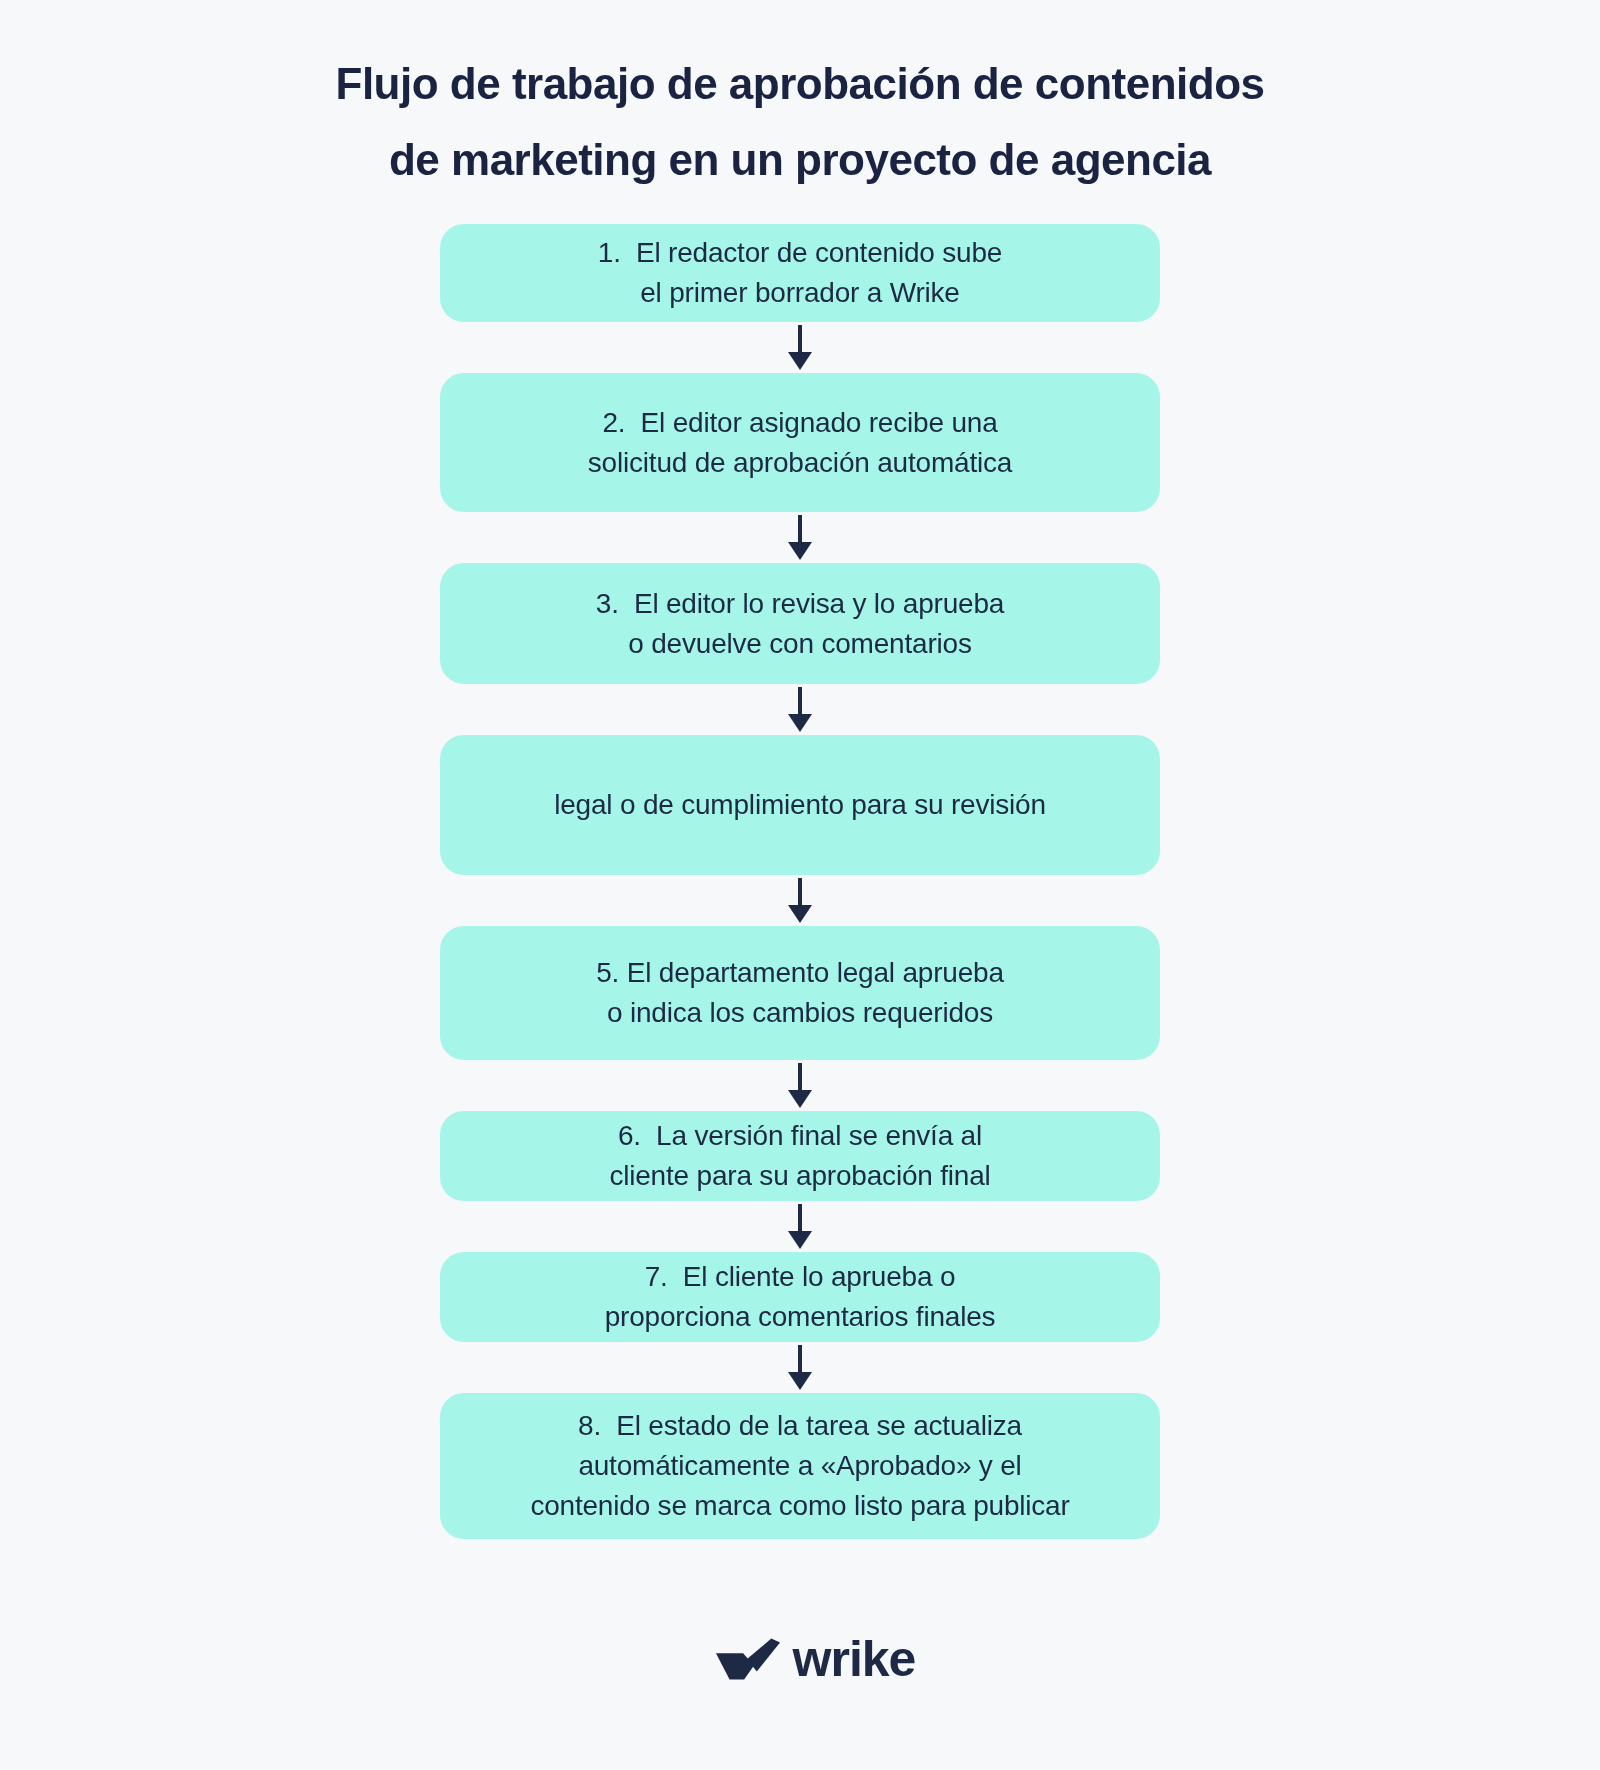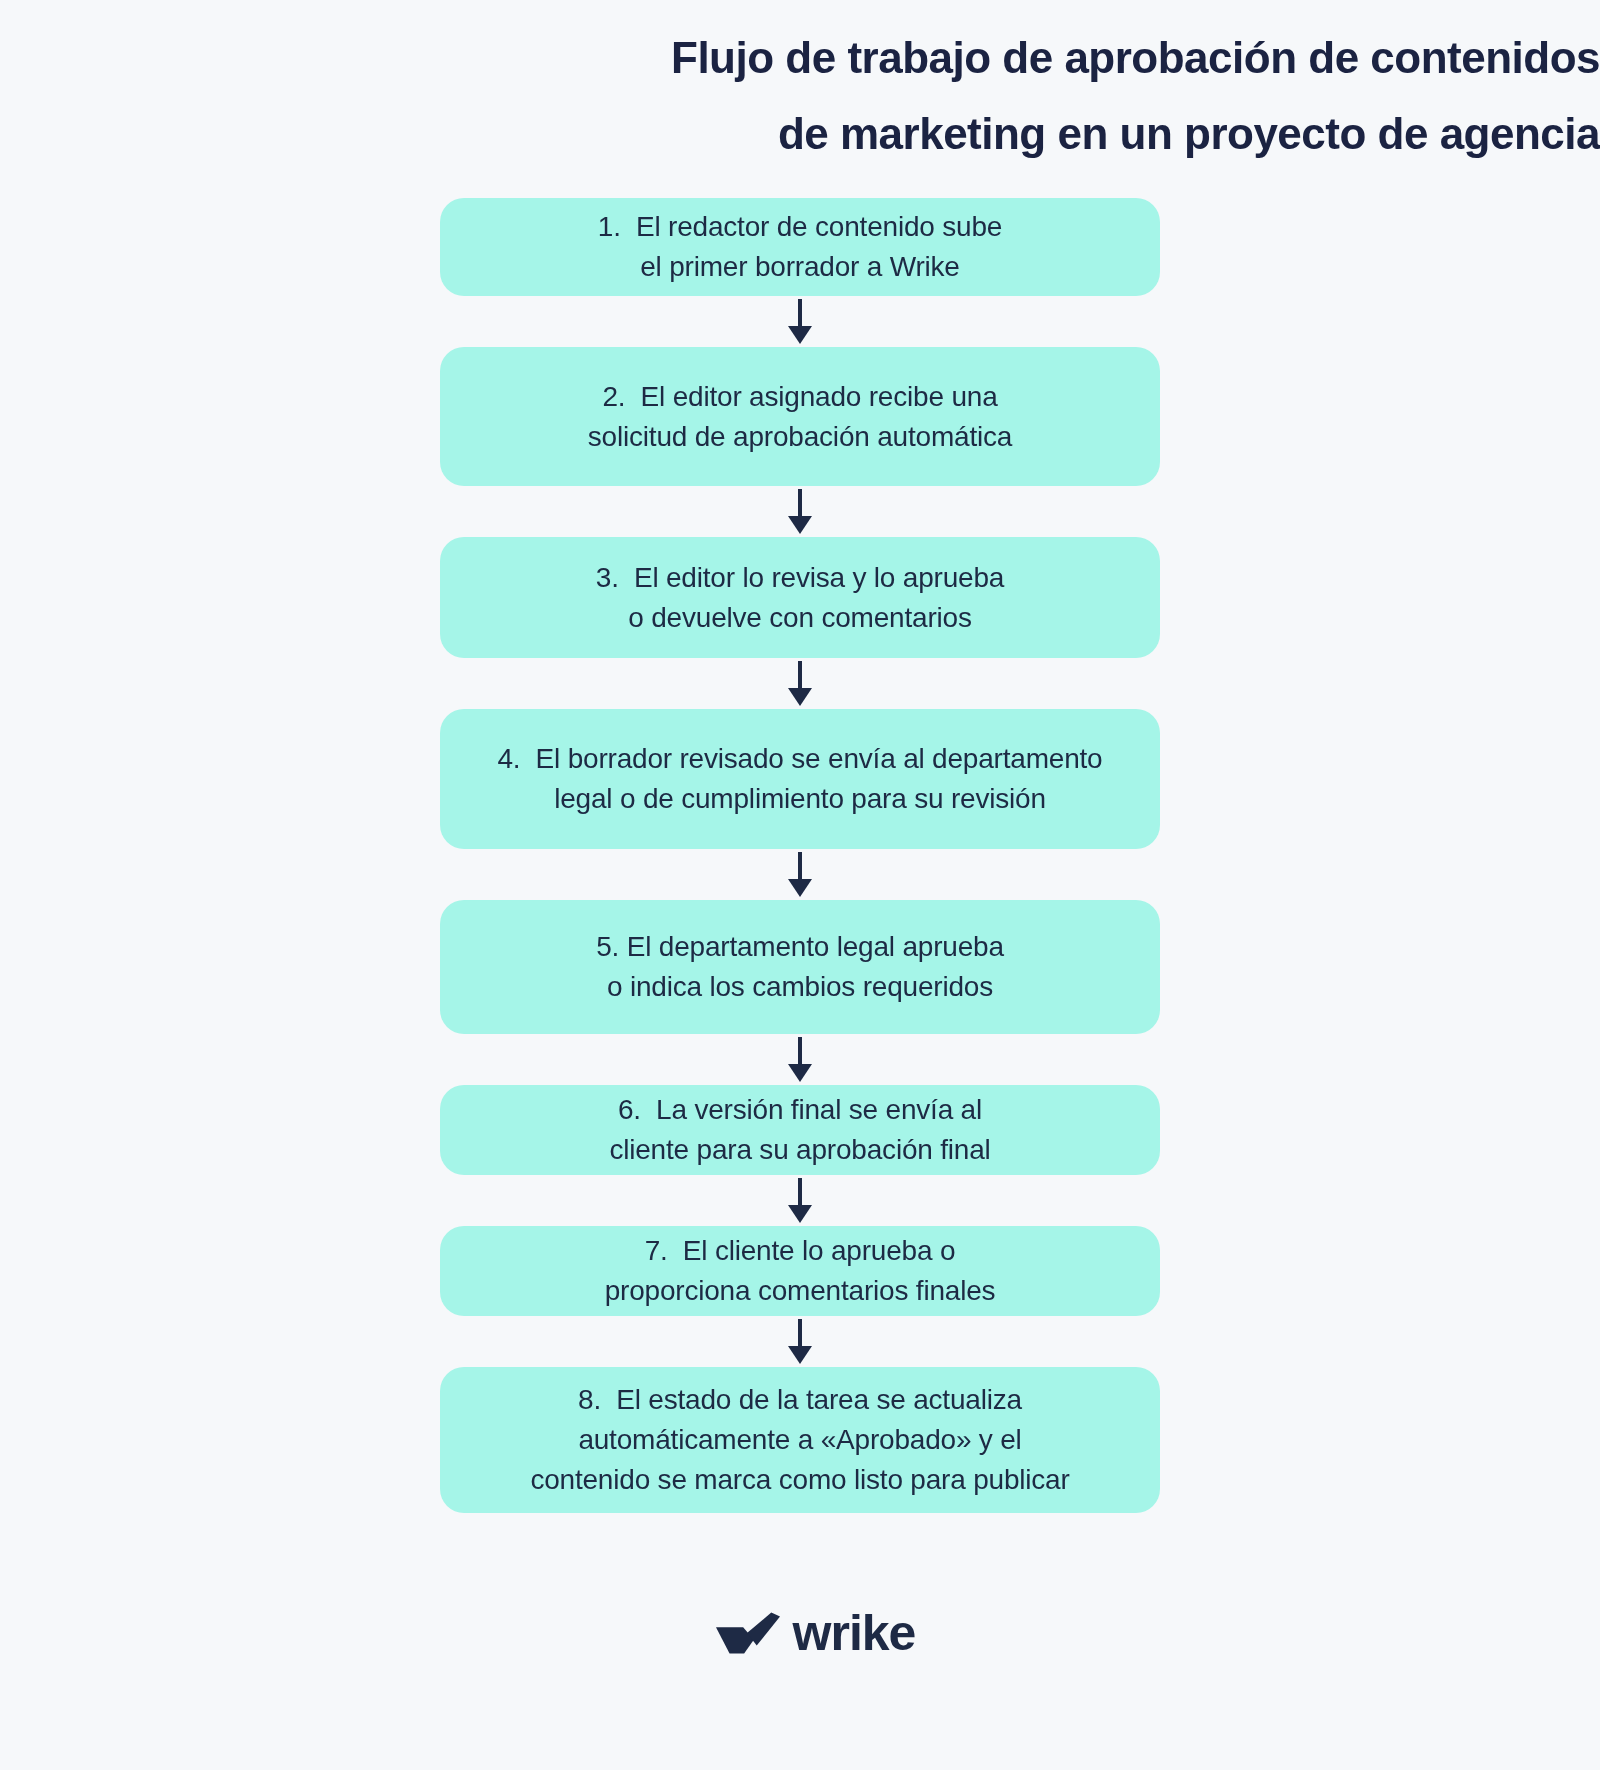--- a/index.html
+++ b/index.html
@@ -6,22 +6,22 @@
   body{
     width:1600px;height:1770px;
     background:#f6f8fa;
     font-family:"Liberation Sans", sans-serif;
     color:#1b2342;
     -webkit-font-smoothing:antialiased;
   }
   .page{width:1600px;height:1770px;overflow:hidden;position:relative;}
 
   .title{
-    padding-top:20px;
-    text-align:right;
+    padding-top:46px;
+    text-align:center;
     font-size:44px;
     font-weight:700;
     letter-spacing:-0.5px;
     line-height:76px;
     color:#1b2342;
   }
 
   .flow{
     width:720px;
     margin:26px auto 0 auto;
@@ -113,21 +113,20 @@
     <div class="box" style="height:121px">
       <div>3.&nbsp; El editor lo revisa y lo aprueba</div>
       <div>o devuelve con comentarios</div>
     </div>
     <div class="arrow">
       <div class="shaft"></div>
       <div class="head"></div>
     </div>
 
     <div class="box" style="height:140px">
-      <div>4.&nbsp; El borrador revisado se envía al departamento</div>
       <div>legal o de cumplimiento para su revisión</div>
     </div>
     <div class="arrow">
       <div class="shaft"></div>
       <div class="head"></div>
     </div>
 
     <div class="box" style="height:134px">
       <div>5. El departamento legal aprueba</div>
       <div>o indica los cambios requeridos</div>

